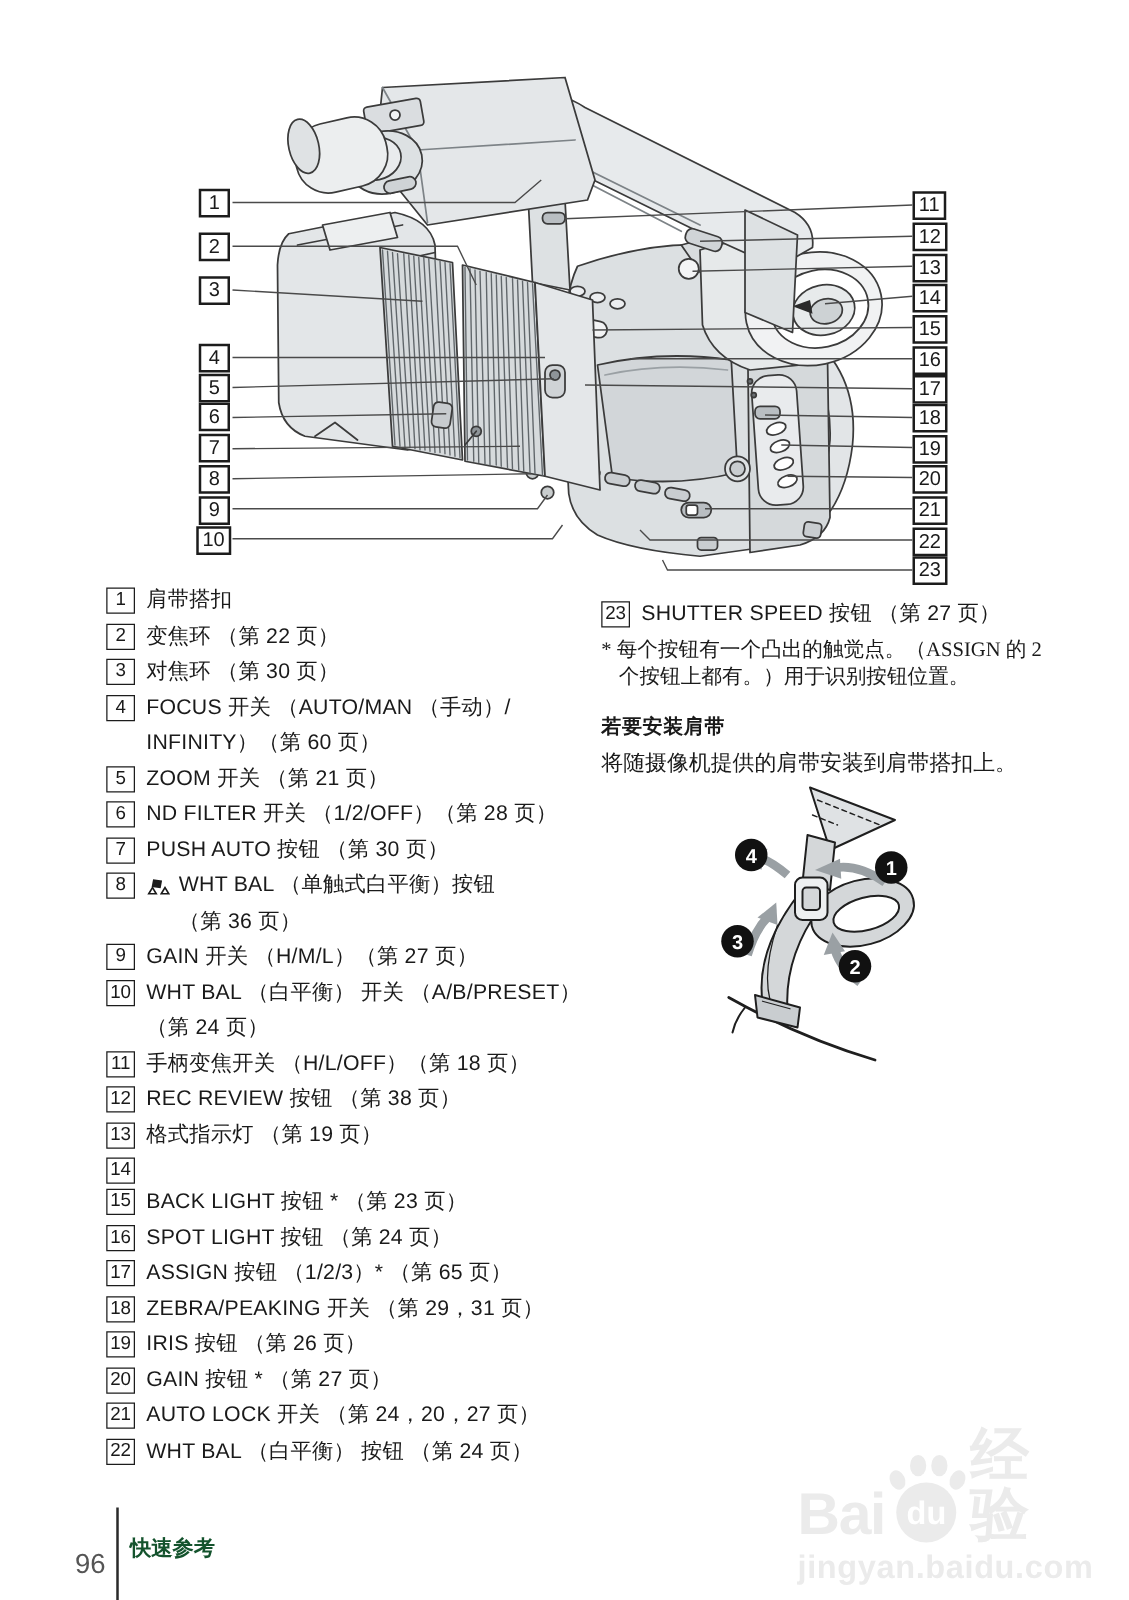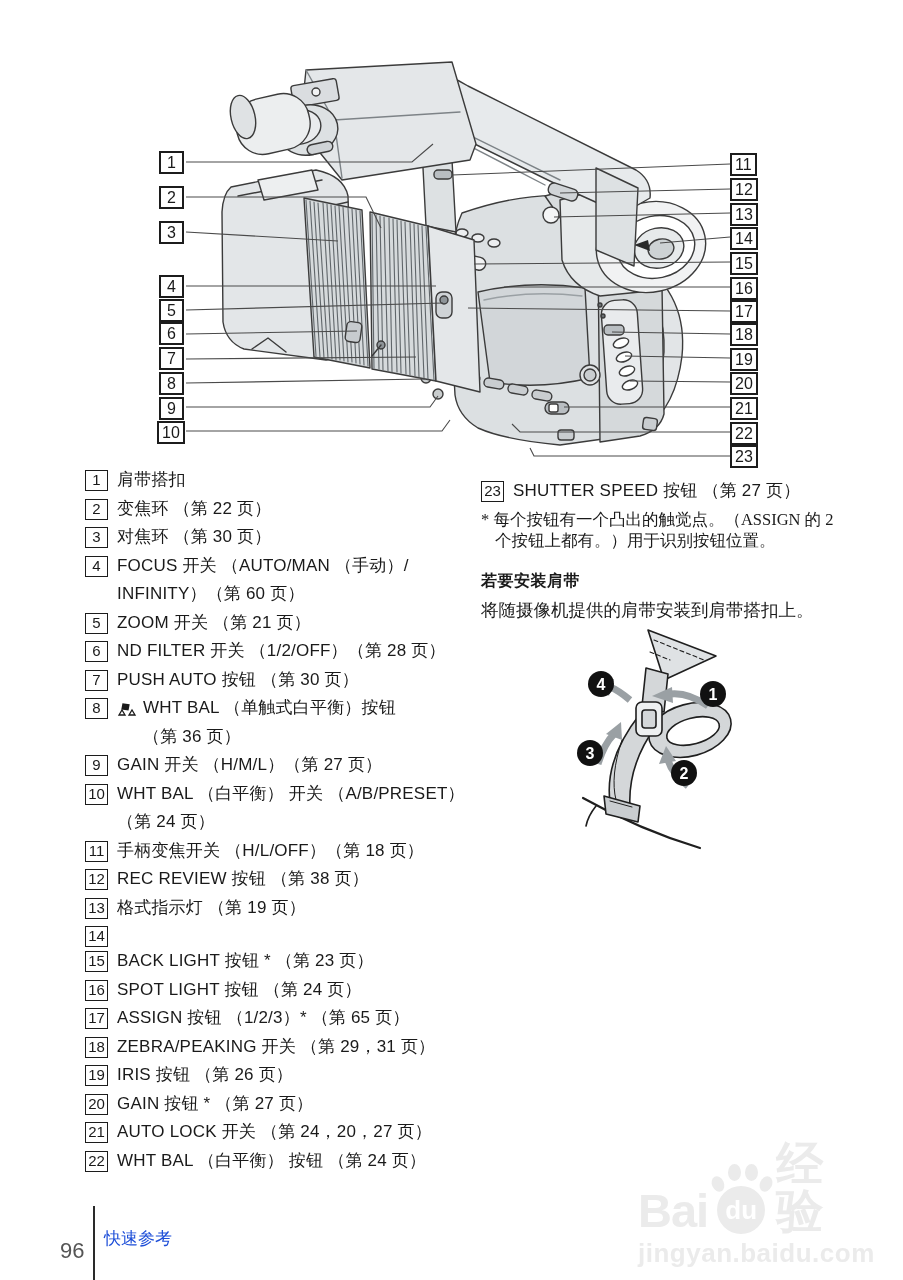--- a/index.html
+++ b/index.html
@@ -23,21 +23,21 @@
   
   .col-right{position:absolute;left:481px;top:477px;width:380px;}
   .fn{font-family:"Liberation Serif","DejaVu Serif",serif;font-size:16.5px;line-height:21px;margin-top:3px;}
   .fn2{padding-left:14px;}
   .strap-h{font-size:16px;font-weight:bold;margin:20px 0 0 0;letter-spacing:.5px;}
   .strap-p{font-family:Liberation Sans, sans-serif;font-size:17.5px;margin:6px 0 6px 0;}
 
   
   .pg-num{position:absolute;left:60px;top:1222px;font-size:22px;color:#555;margin-top:16px;}
   .pg-rule{position:absolute;left:93px;top:1206px;width:2px;height:74px;background:#2a2a2a;}
-  .pg-label{position:absolute;left:104px;top:1227px;font-size:17px;font-weight:normal;color:#1d4ed8;}
+  .pg-label{position:absolute;left:104px;top:1227px;font-size:17px;font-weight:bold;color:#14532d;}
 
   
   .wm{position:absolute;left:638px;top:1140px;width:230px;color:#ebebeb;z-index:1;}
   .wm-row{display:flex;align-items:flex-end;}
   .wm-bai,.wm-cn{font-size:47px;font-weight:bold;letter-spacing:-1px;line-height:1;}
   .wm-paw{position:relative;width:60px;height:70px;flex:0 0 auto;margin:0 4px;}
   .wm-pad{position:absolute;left:5px;top:22px;width:48px;height:48px;border-radius:50%;
           background:#ebebeb;color:#fff;font-size:26px;font-weight:bold;
           display:flex;align-items:center;justify-content:center;}
   .toe{position:absolute;background:#ebebeb;border-radius:50%;}

